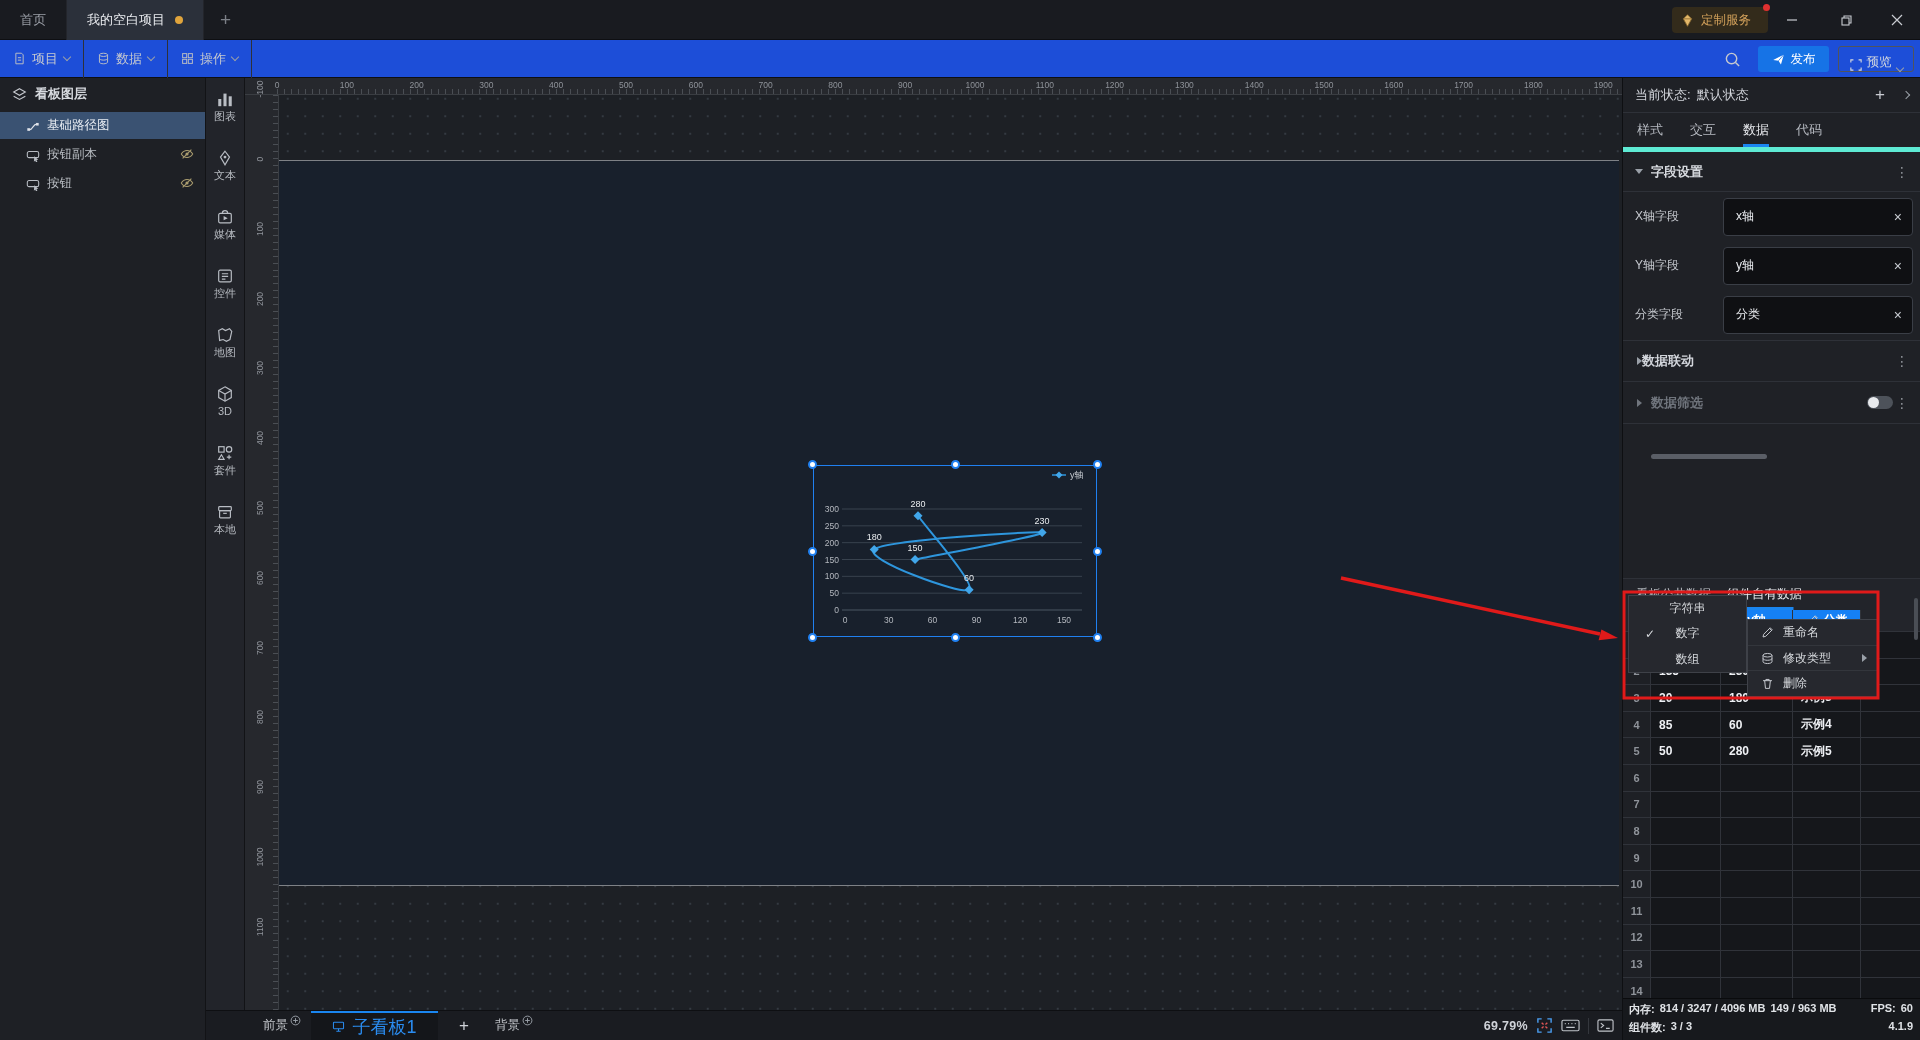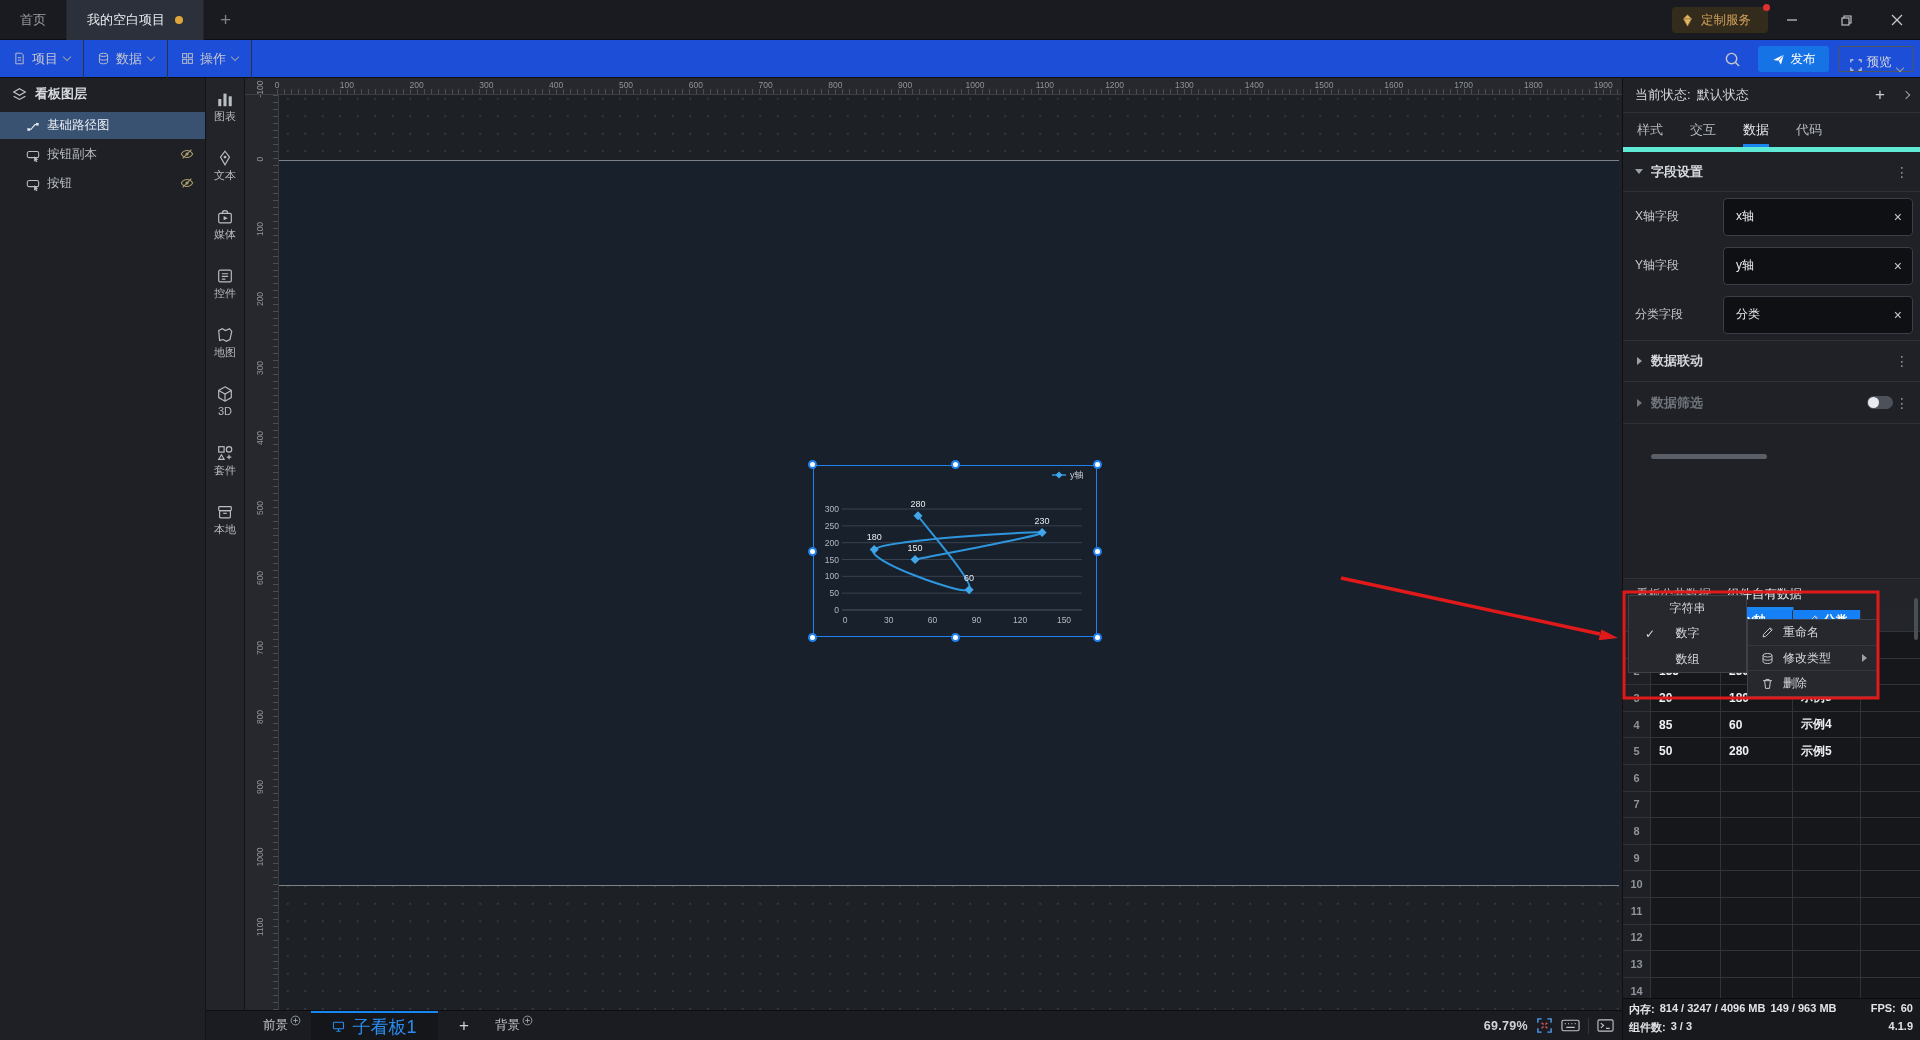--- a/index.html
+++ b/index.html
@@ -71,21 +71,21 @@
 .sect-head{position:absolute;left:0;width:298px;display:flex;align-items:center;gap:8px;padding-left:12px;font-size:13px;font-weight:bold;color:#d6d9de}
 .kebab{position:absolute;right:12px;font-size:14px;color:#8f939a;font-weight:normal}
 .tri-down{width:0;height:0;border-left:4px solid transparent;border-right:4px solid transparent;border-top:5px solid #9aa0a8}
 .tri-right{width:0;height:0;border-top:4px solid transparent;border-bottom:4px solid transparent;border-left:5px solid #9aa0a8}
 #rp-fields{position:absolute;left:0;top:114px;width:298px;height:148px}
 .fld-row{height:49px;display:flex;align-items:center}
 .fld-lab{width:100px;padding-left:12px;font-size:12px;color:#c6c9cf}
 .fld-input{flex:1;margin-right:8px;height:38px;background:#0f1013;border:1px solid #3a3e46;border-radius:4px;display:flex;align-items:center;padding:0 10px 0 12px;font-size:12px;color:#e9ebef}
 .fld-input .grow{flex:1}
 .fld-x{color:#c9ccd2;font-size:14px}
-#rp-link{position:absolute;left:0;top:262px;width:298px;height:42px;border-top:1px solid #2e3138;border-bottom:1px solid #2e3138;display:flex;align-items:center;gap:9px;padding-left:14px;font-size:13px;font-weight:bold;color:#d2d5db}
+#rp-link{position:absolute;left:0;top:262px;width:298px;height:42px;border-top:1px solid #2e3138;border-bottom:1px solid #2e3138;display:flex;align-items:center;padding-left:14px;font-size:13px;font-weight:bold;color:#d2d5db}
 #rp-filter{position:absolute;left:0;top:304px;width:298px;height:42px;border-bottom:1px solid #2e3138;display:flex;align-items:center;gap:9px;padding-left:14px;font-size:13px;font-weight:bold;color:#70757d}
 .toggle{position:absolute;right:28px;width:26px;height:13px;border-radius:7px;background:#4d525a}
 .toggle .knob{position:absolute;left:1px;top:1px;width:11px;height:11px;border-radius:50%;background:#e8eaed}
 #rp-dtabs{position:absolute;left:0;top:500px;width:298px;height:32px;border-top:1px solid #2e3138;display:flex;align-items:center;gap:16px;padding-left:13px;background:#22242a}
 .dtab{font-size:12.5px;color:#c0c4ca;position:relative;height:100%;display:flex;align-items:center}
 .dtab.active{color:#e9ebef}
 .dtab.active::after{content:'';position:absolute;left:50%;transform:translateX(-50%);bottom:0;width:57px;height:3px;background:#1a86f0}
 #rp-table{position:absolute;left:0;top:532px;width:298px;height:388px;overflow:hidden;background:#15171b}
 .trow{display:grid;grid-template-columns:28px 70px 72px 68px 1fr}
 .trow>div{border-right:1px solid #30333a;border-bottom:1px solid #30333a;display:flex;align-items:center;padding-left:8px;font-size:12px;font-weight:bold;color:#eef0f4;overflow:hidden;white-space:nowrap}

